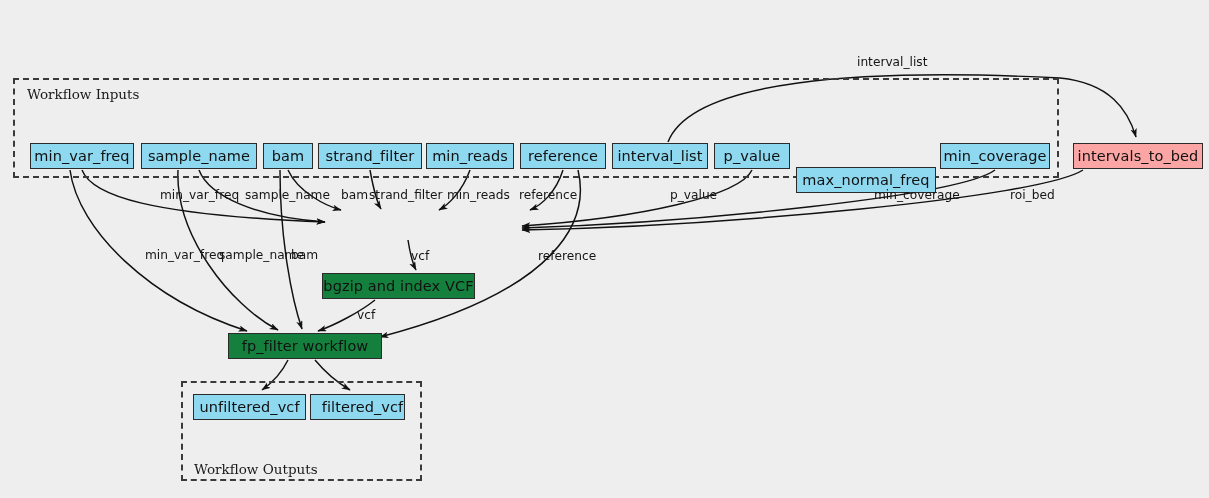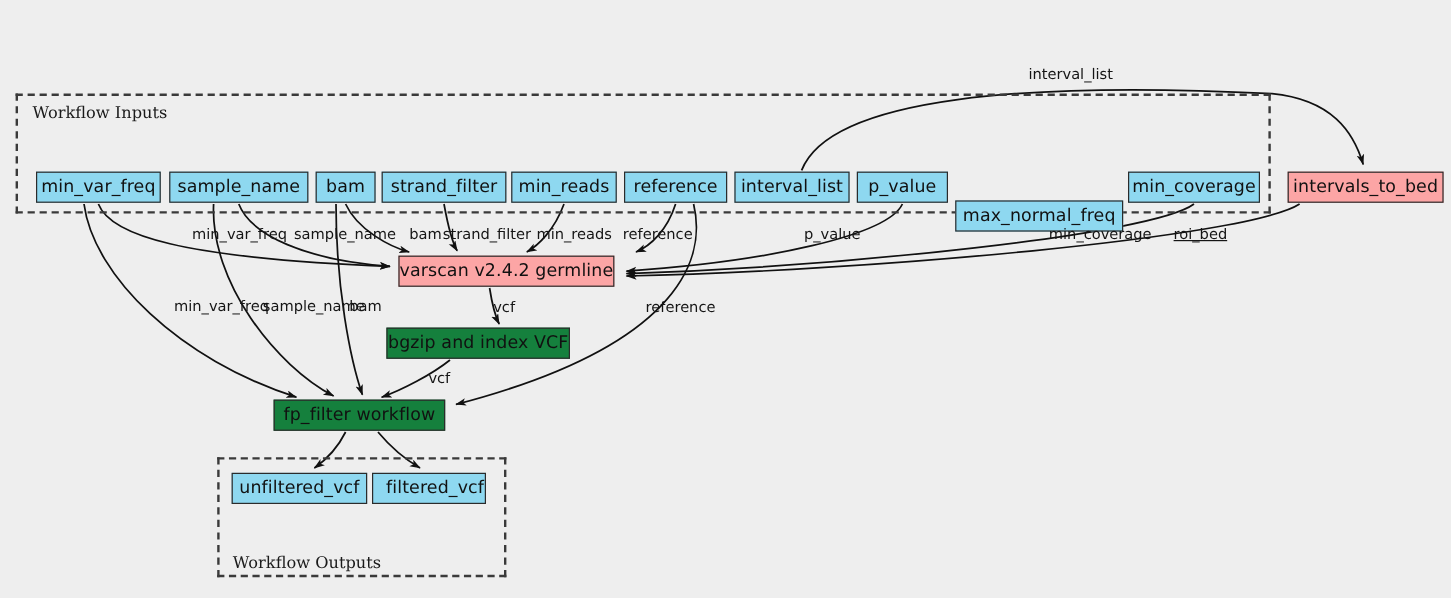--- a/index.html
+++ b/index.html
@@ -115,36 +115,35 @@
   <div class="node blue" style="left:263px; top:143px; width:50px;">bam</div>
   <div class="node blue" style="left:318px; top:143px; width:104px;">strand_filter</div>
   <div class="node blue" style="left:426px; top:143px; width:88px;">min_reads</div>
   <div class="node blue" style="left:520px; top:143px; width:86px;">reference</div>
   <div class="node blue" style="left:612px; top:143px; width:96px;">interval_list</div>
   <div class="node blue" style="left:714px; top:143px; width:76px;">p_value</div>
   <div class="node blue" style="left:796px; top:143px; width:140px;margin-top:24px;">max_normal_freq</div>
   <div class="node blue" style="left:940px; top:143px; width:110px;">min_coverage</div>
   <div class="node yellow" style="left:1073px; top:143px; width:130px;">intervals_to_bed</div>
 
-  <div class="node yellow" style="left:332px; top:213px; width:180px;">varscan v2.4.2 germline</div>
   <div class="node orange" style="left:322px; top:273px; width:153px;">bgzip and index VCF</div>
-  <div class="node orange" style="left:228px; top:333px; width:143px;">fp_filter workflow</div>
+  <div class="node orange" style="left:228px; top:333px; width:154px;">fp_filter workflow</div>
 
   <div class="node blue" style="left:193px; top:394px; width:113px;">unfiltered_vcf</div>
   <div class="node blue" style="left:310px; top:394px; width:95px;padding-left:10px;">filtered_vcf</div>
 
   <div class="elabel" style="left:160px; top:188px;">min_var_freq</div>
   <div class="elabel" style="left:245px; top:188px;">sample_name</div>
   <div class="elabel" style="left:341px; top:188px;">bam</div>
   <div class="elabel" style="left:369px; top:188px;">strand_filter</div>
   <div class="elabel" style="left:447px; top:188px;">min_reads</div>
   <div class="elabel" style="left:519px; top:188px;">reference</div>
   <div class="elabel" style="left:670px; top:188px;">p_value</div>
   <div class="elabel" style="left:874px; top:188px;">min_coverage</div>
-  <div class="elabel" style="left:978px; top:188px;text-decoration:underline;">roi_bed</div>
+  <div class="elabel" style="left:1010px; top:188px;">roi_bed</div>
   <div class="elabel" style="left:857px; top:55px;">interval_list</div>
 
   <div class="elabel" style="left:145px; top:248px;">min_var_freq</div>
   <div class="elabel" style="left:219px; top:248px;">sample_name</div>
   <div class="elabel" style="left:291px; top:248px;">bam</div>
   <div class="elabel" style="left:538px; top:249px;">reference</div>
   <div class="elabel" style="left:411px; top:249px;">vcf</div>
   <div class="elabel" style="left:357px; top:308px;">vcf</div>
 
 </div>

